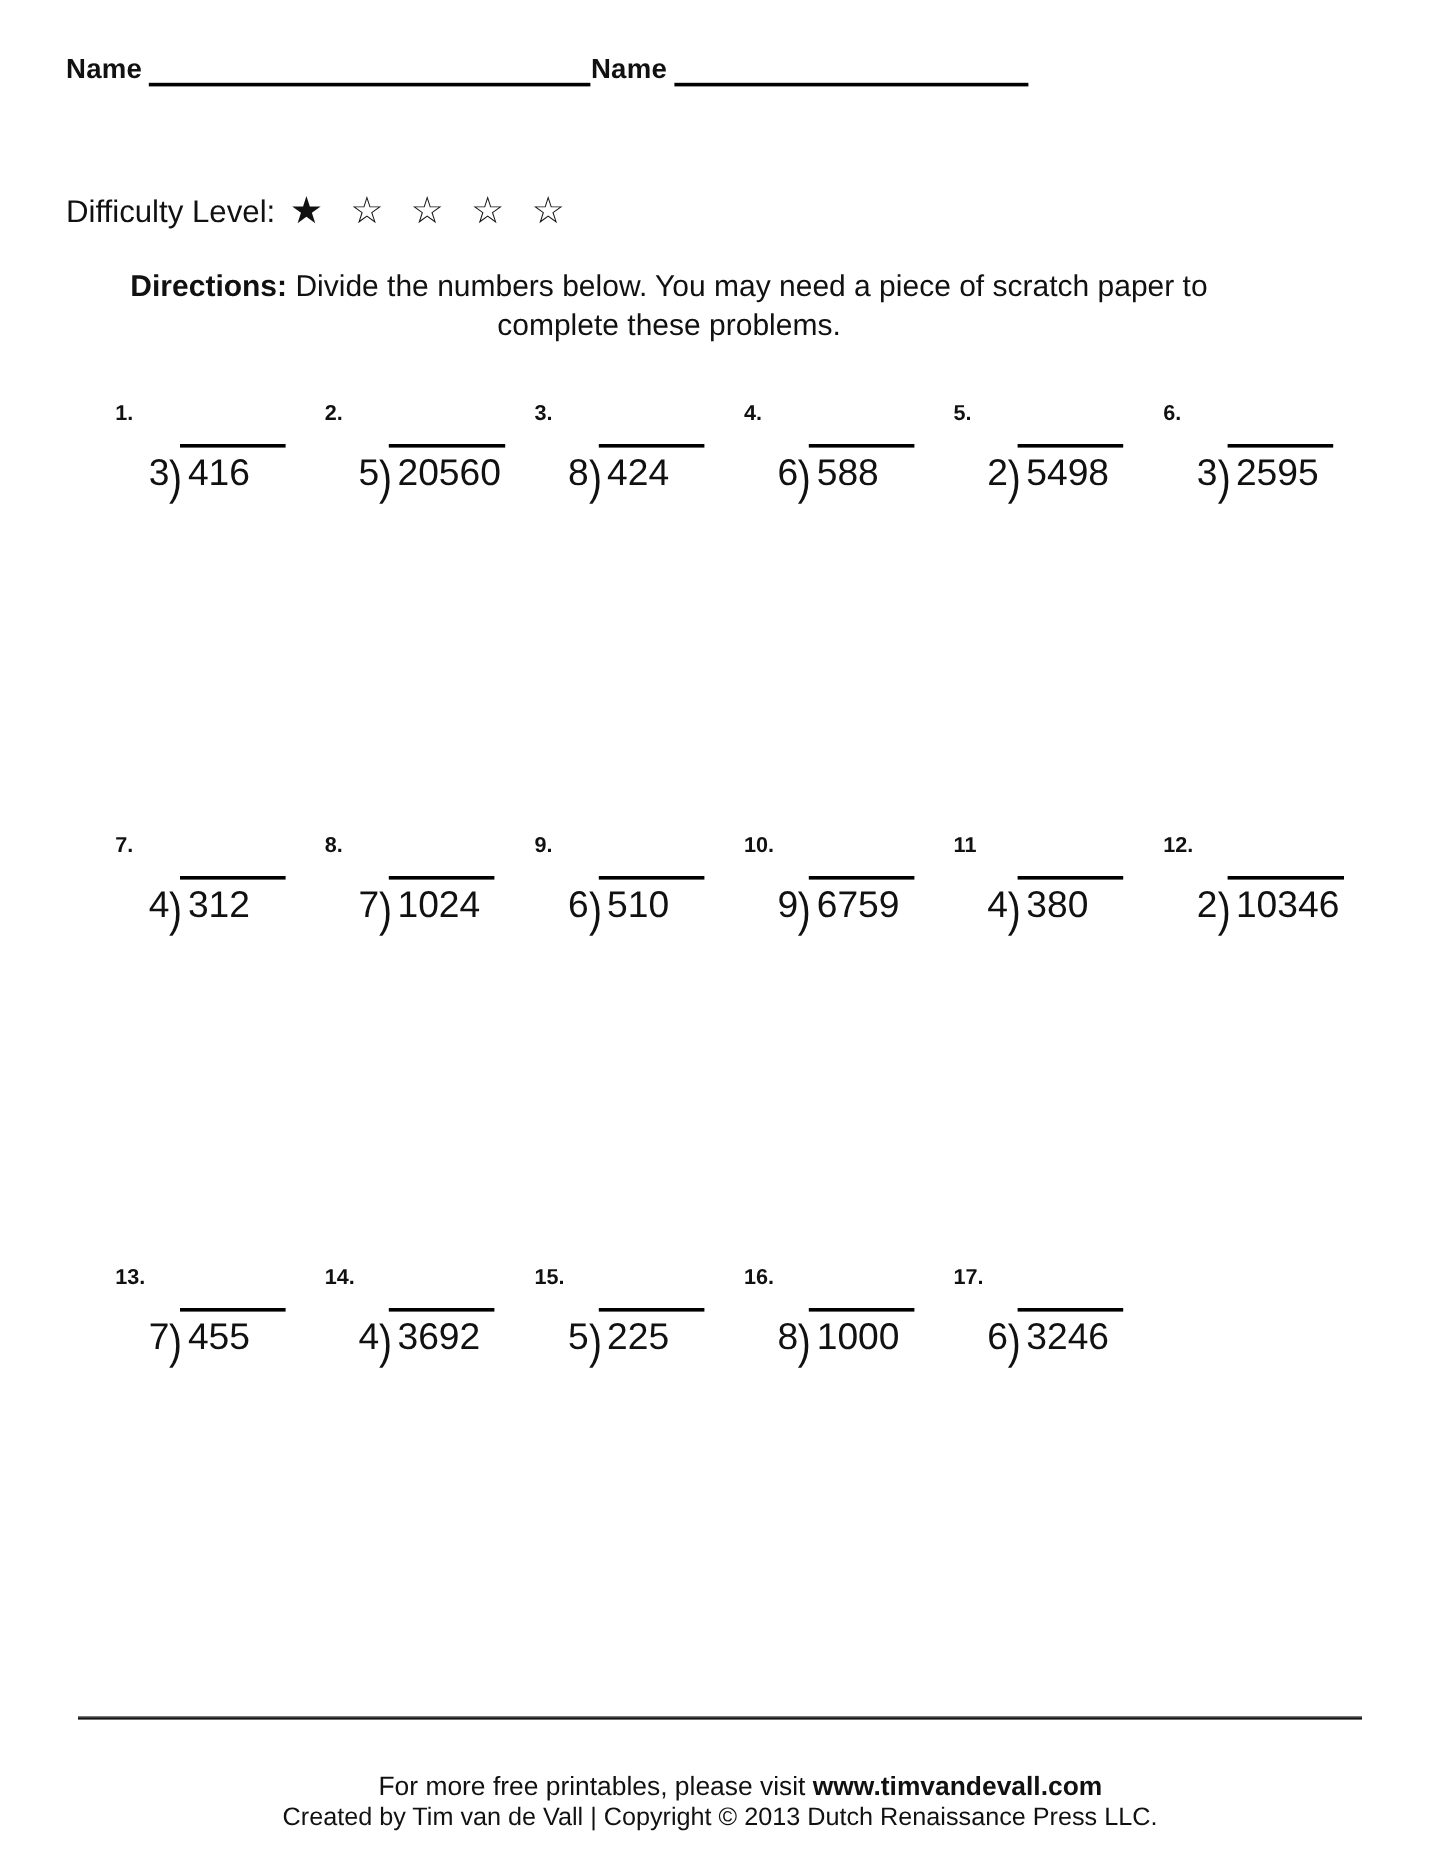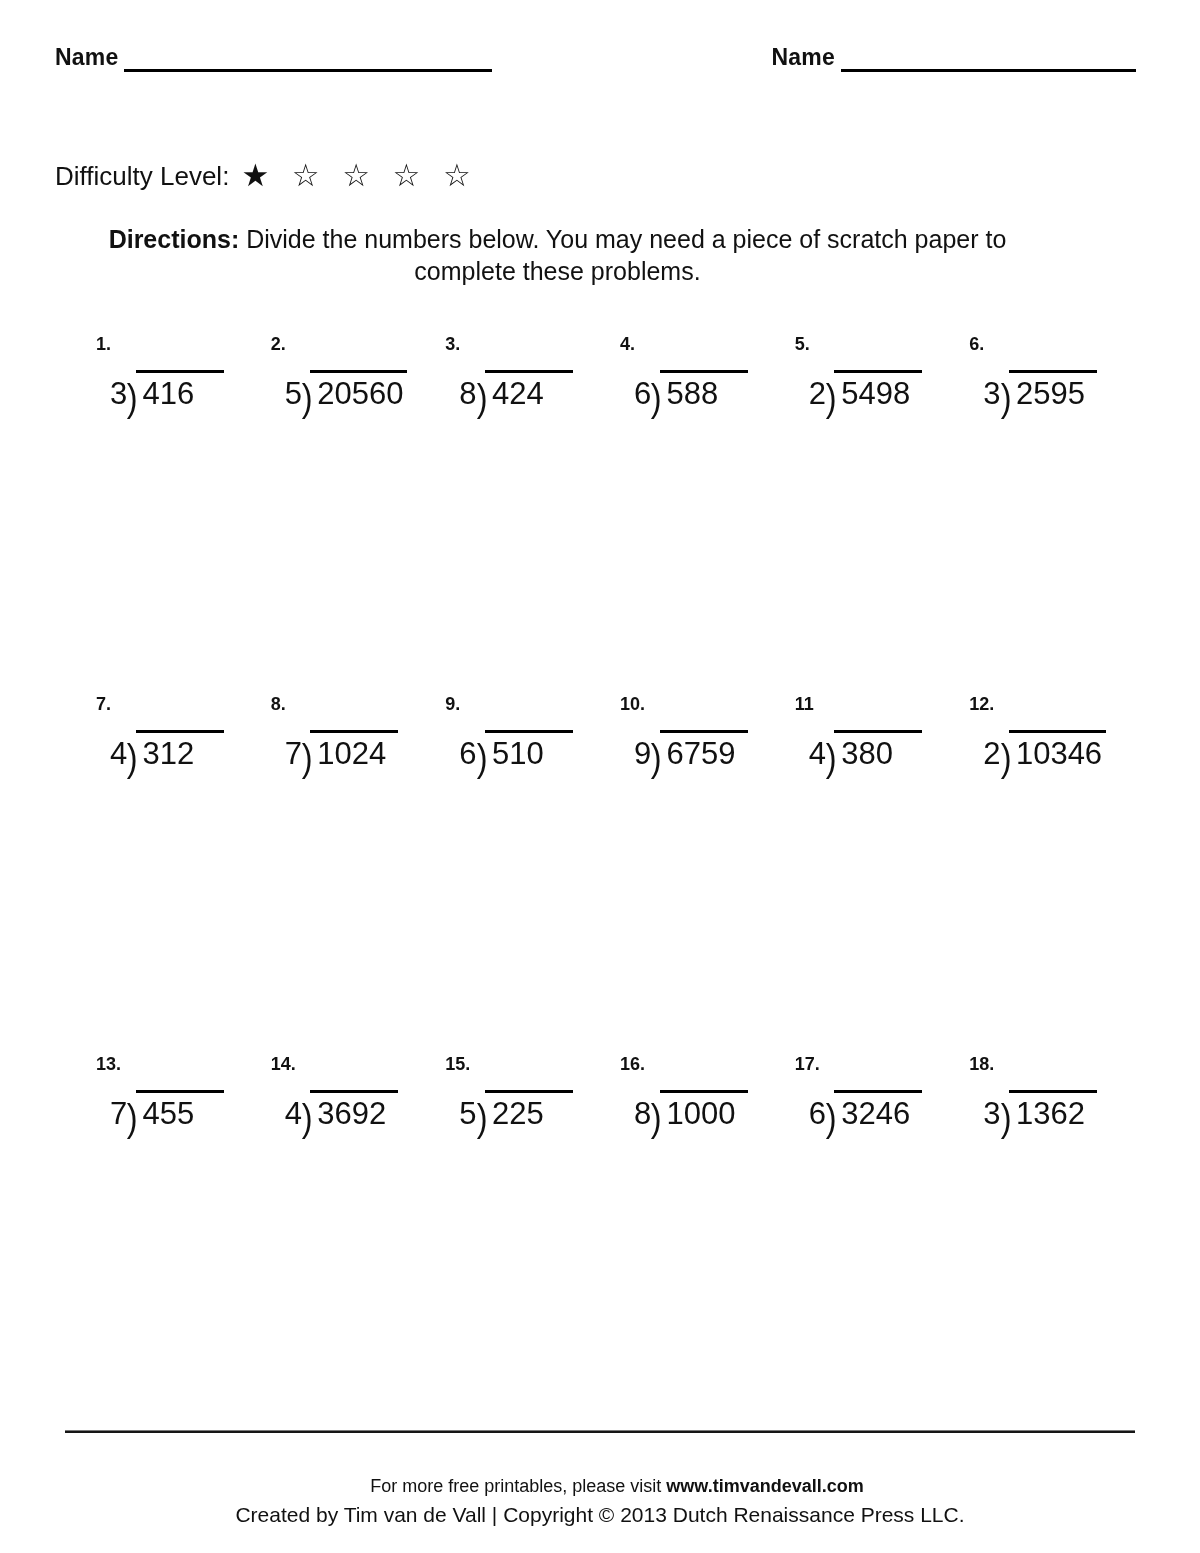--- a/index.html
+++ b/index.html
@@ -12,21 +12,20 @@
     height: 1553px;
     background: #ffffff;
     overflow: hidden;
   }
 
   
   .top-fields {
     position: absolute;
     top: 44px; left: 55px; right: 64px;
     display: flex;
-    justify-content: space-between;
   }
   .field { display: flex; align-items: flex-end; }
   .field-label {
     font-size: 23px;
     font-weight: bold;
     letter-spacing: 0.2px;
     padding-bottom: 1px;
   }
   .field-line {
     display: inline-block;
@@ -80,21 +79,21 @@
     grid-template-columns: repeat(6, 1fr);
     grid-auto-rows: 360px;
   }
   .problem { padding-left: 6px; }
   .problem-number {
     font-size: 18px;
     font-weight: bold;
     margin-bottom: 15px;
   }
   .division {
-    margin-left: 14px;
+    margin-left: 28px;
     font-size: 31px;
     white-space: nowrap;
   }
   .division > span { display: inline-block; vertical-align: bottom; }
   .divisor { padding-bottom: 1px; }
   .bracket {
     transform: scaleY(1.28) scaleX(1.05);
     transform-origin: 50% 45%;
     position: relative;
     top: 3px;
@@ -111,21 +110,21 @@
     position: absolute;
     top: 1430px; left: 65px; right: 65px;
     height: 2px;
     border-top: 1px solid #7a7a7a;
     border-bottom: 2px solid #151515;
   }
   .footer-line1 {
     position: absolute;
     top: 1476px; left: 0; right: 0;
     text-align: center;
-    font-size: 18px;
+    font-size: 22px;
     margin-left: 34px;
   }
   .footer-line1 b { font-weight: bold; }
   .footer-line2 {
     position: absolute;
     top: 1503px; left: 0; right: 0;
     text-align: center;
     font-size: 21px;
   }
 </style>
@@ -215,23 +214,19 @@
         <div class="division"><span class="divisor">5</span><span class="bracket">)</span><span class="dividend">225</span></div>
       </div>
       <div class="problem">
         <div class="problem-number">16.</div>
         <div class="division"><span class="divisor">8</span><span class="bracket">)</span><span class="dividend">1000</span></div>
       </div>
       <div class="problem">
         <div class="problem-number">17.</div>
         <div class="division"><span class="divisor">6</span><span class="bracket">)</span><span class="dividend">3246</span></div>
       </div>
-      <div class="problem">
-        <div class="problem-number">18.</div>
-        <div class="division"><span class="divisor">3</span><span class="bracket">)</span><span class="dividend">1362</span></div>
-      </div>
     </div>
 
   <div class="footer-rule"></div>
   <div class="footer-line1"><span>For more free printables, please visit </span><b>www.timvandevall.com</b></div>
   <div class="footer-line2">Created by Tim van de Vall | Copyright © 2013 Dutch Renaissance Press LLC.</div>
 
 </div>
 
 </body></html>

